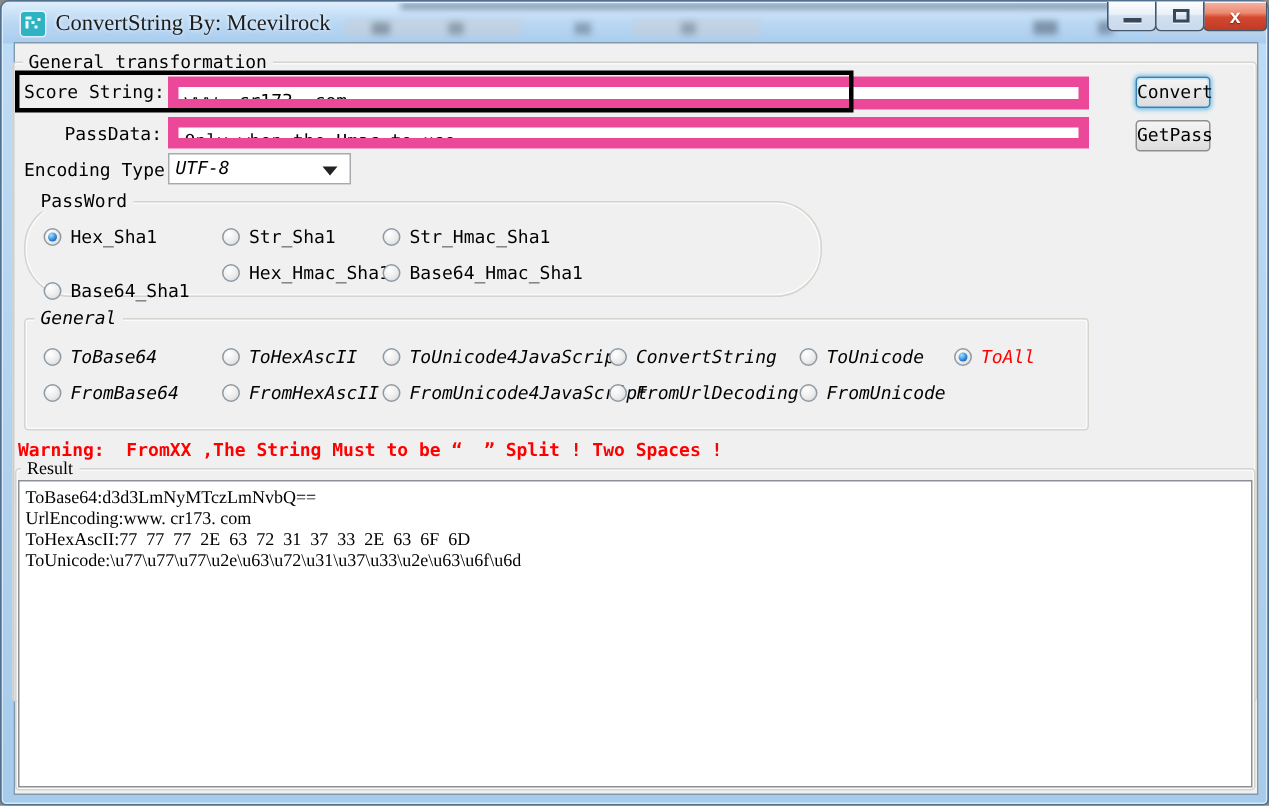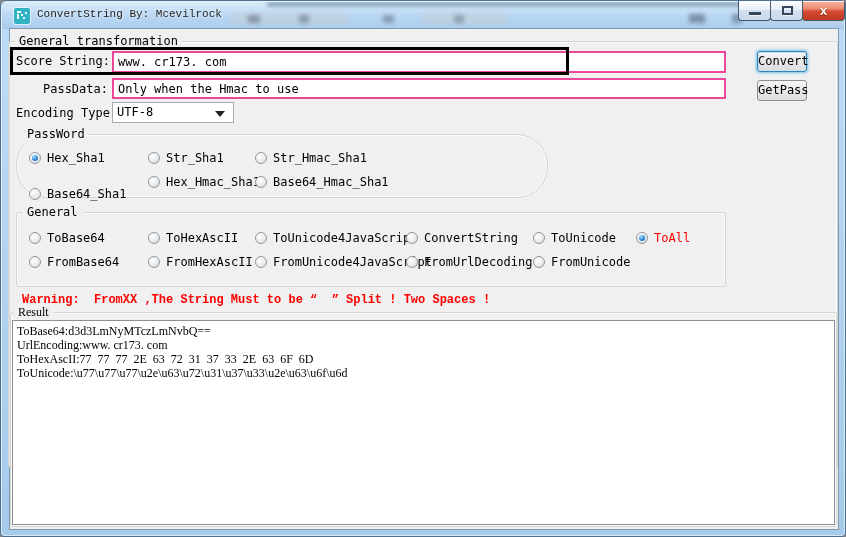--- a/index.html
+++ b/index.html
@@ -7,22 +7,22 @@
   #stage{position:relative;width:846px;height:537px;overflow:hidden;
          font-family:"DejaVu Sans Mono",monospace;font-size:12px;color:#000;}
   
   .win{position:absolute;inset:0;background:linear-gradient(#bedcf7,#a6cbeb);
        border:1px solid #51708f;border-radius:6px 6px 4px 4px;
        box-shadow:inset 0 0 0 1px rgba(255,255,255,.55);}
   .titlebar{position:absolute;left:1px;right:1px;top:1px;height:27px;
             background:linear-gradient(#dcedfc,#bcd9f4 45%,#a9ccee);
             border-radius:5px 5px 0 0;overflow:hidden;}
   .ghost{position:absolute;filter:blur(2px);pointer-events:none;}
-  .title-text{position:absolute;left:35px;top:6px;font-family:Liberation Mono, monospace;
-              font-size:11px;color:#1c1c1c;text-shadow:0 0 3px #fff;}
+  .title-text{position:absolute;left:35px;top:6px;font-family:Liberation Serif, serif;
+              font-size:15px;color:#1c1c1c;text-shadow:0 0 3px #fff;}
   .appicon{position:absolute;left:12px;top:6px;width:16px;height:16px;background:#2fb2c2;
            border-radius:2px;box-shadow:0 0 0 1px rgba(255,255,255,.6);}
   .appicon i{position:absolute;background:#eafcff;}
   
   .capbtn{position:absolute;top:0;height:20px;border:1px solid #43586d;border-top:none;
           border-radius:0 0 4px 4px;background:linear-gradient(#fdfeff,#e9f0f8 45%,#d2e0ef 50%,#cbdaec);
           box-shadow:inset 0 1px 0 rgba(255,255,255,.8);}
   .capbtn.min{left:737px;width:33px;}
   .capbtn.max{left:769px;width:33px;}
   .capbtn.close{left:801px;width:43px;
@@ -37,21 +37,21 @@
   
   .client{position:absolute;left:8px;top:27px;width:830px;height:502px;background:#f0f0f0;
           border:1px solid #8199ad;}
   
   .gbox{position:absolute;border:1px solid #d5d5cf;border-radius:3px;
         box-shadow:inset 0 0 0 1px rgba(255,255,255,.7);}
   .gbox>.glabel{position:absolute;top:-8px;left:6px;background:#f0f0f0;padding:0 4px;
         white-space:pre;line-height:14px;}
   
   .flabel{position:absolute;width:92px;text-align:right;white-space:pre;}
-  .tinput{position:absolute;background:#fff;border:2px solid #ec4899;padding:2px 4px 0 4px;
+  .tinput{position:absolute;background:#fff;border:7px solid #ec4899;padding:2px 4px 0 4px;
           white-space:pre;overflow:hidden;}
   .combo{position:absolute;background:#fff;border:1px solid #a7abb0;padding:2px 4px 0 4px;}
   .combo .arr{position:absolute;right:8px;top:8px;width:0;height:0;
               border-left:5px solid transparent;border-right:5px solid transparent;
               border-top:6px solid #222;}
   .btn{position:absolute;width:50px;height:21px;text-align:center;line-height:19px;
        border:1px solid #8e8f8f;border-radius:3px;
        background:linear-gradient(#f5f5f5,#eaeaea 45%,#dddddd);}
   .btn.focus{border-color:#3c7fb1;box-shadow:0 0 3px 1px #74c1e8,inset 0 0 0 1px #c0e4f5;}
   .hl-rect{position:absolute;border:3px solid #000;pointer-events:none;z-index:6;}
@@ -114,21 +114,21 @@
       </div>
 
       <div class="hl-rect" style="left:0;top:18px;width:559px;height:28px;"></div>
       <span class="flabel" style="left:6px;top:25px;">Score String:</span>
       <div class="tinput" style="left:102px;top:22px;width:614px;height:22px;">www. cr173. com</div>
 
       <span class="flabel" style="left:6px;top:53px;">PassData:</span>
       <div class="tinput" style="left:102px;top:49px;width:614px;height:21px;">Only when the Hmac to use</div>
 
       <span class="flabel" style="left:6px;top:77px;">Encoding Type:</span>
-      <div class="combo" style="left:102px;top:73px;width:122px;height:21px;">
+      <div class="combo" style="left:102px;top:73px;width:122px;height:21px;font-style:italic;">
         <span>UTF-8</span>
         <span class="arr"></span>
       </div>
 
       <div class="btn focus" style="left:747px;top:22px;">Convert</div>
       <div class="btn" style="left:747px;top:51px;">GetPass</div>
 
       <div class="gbox" style="left:6px;top:105px;width:532px;height:64px;border-radius:31px;">
         <span class="glabel">PassWord</span>
         <label class="radio" style="left:12px;top:16px;">
@@ -150,21 +150,21 @@
         <label class="radio" style="left:131px;top:40px;">
           <span class="rb"></span>
           <span class="rlabel">Hex_Hmac_Sha1</span>
         </label>
         <label class="radio" style="left:238px;top:40px;">
           <span class="rb"></span>
           <span class="rlabel">Base64_Hmac_Sha1</span>
         </label>
       </div>
 
-      <div class="gbox" style="left:6px;top:183px;width:710px;height:75px;">
+      <div class="gbox" style="left:6px;top:183px;width:710px;height:75px;font-style:italic;">
         <span class="glabel">General</span>
         <label class="radio" style="left:12px;top:18px;">
           <span class="rb"></span>
           <span class="rlabel">ToBase64</span>
         </label>
         <label class="radio" style="left:131px;top:18px;">
           <span class="rb"></span>
           <span class="rlabel">ToHexAscII</span>
         </label>
         <label class="radio" style="left:238px;top:18px;">
@@ -198,21 +198,21 @@
         <label class="radio" style="left:389px;top:42px;">
           <span class="rb"></span>
           <span class="rlabel">FromUrlDecoding</span>
         </label>
         <label class="radio" style="left:516px;top:42px;">
           <span class="rb"></span>
           <span class="rlabel">FromUnicode</span>
         </label>
       </div>
 
-      <div class="warning" style="left:12px;top:264px;font-family:Liberation Mono, monospace;">Warning:  FromXX ,The String Must to be “  ” Split ! Two Spaces !</div>
+      <div class="warning" style="left:2px;top:264px;">Warning:  FromXX ,The String Must to be “  ” Split ! Two Spaces !</div>
 
       <div class="gbox" style="left:0px;top:283px;width:827px;height:215px;font-family:Liberation Serif, serif;">
         <span class="glabel" style="left:3px;">Result</span>
         <div class="result-box">
           <div class="rline">ToBase64:d3d3LmNyMTczLmNvbQ==</div>
           <div class="rline">UrlEncoding:www. cr173. com</div>
           <div class="rline">ToHexAscII:77  77  77  2E  63  72  31  37  33  2E  63  6F  6D</div>
           <div class="rline">ToUnicode:\u77\u77\u77\u2e\u63\u72\u31\u37\u33\u2e\u63\u6f\u6d</div>
         </div>
       </div>

